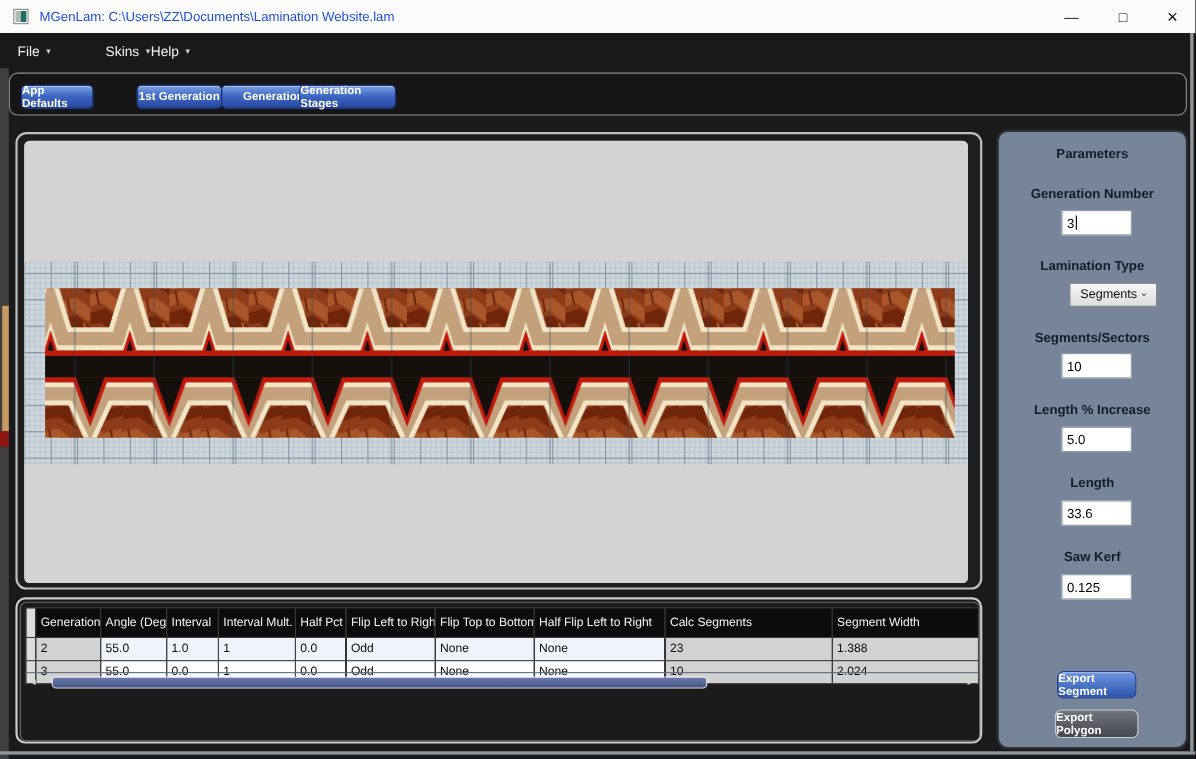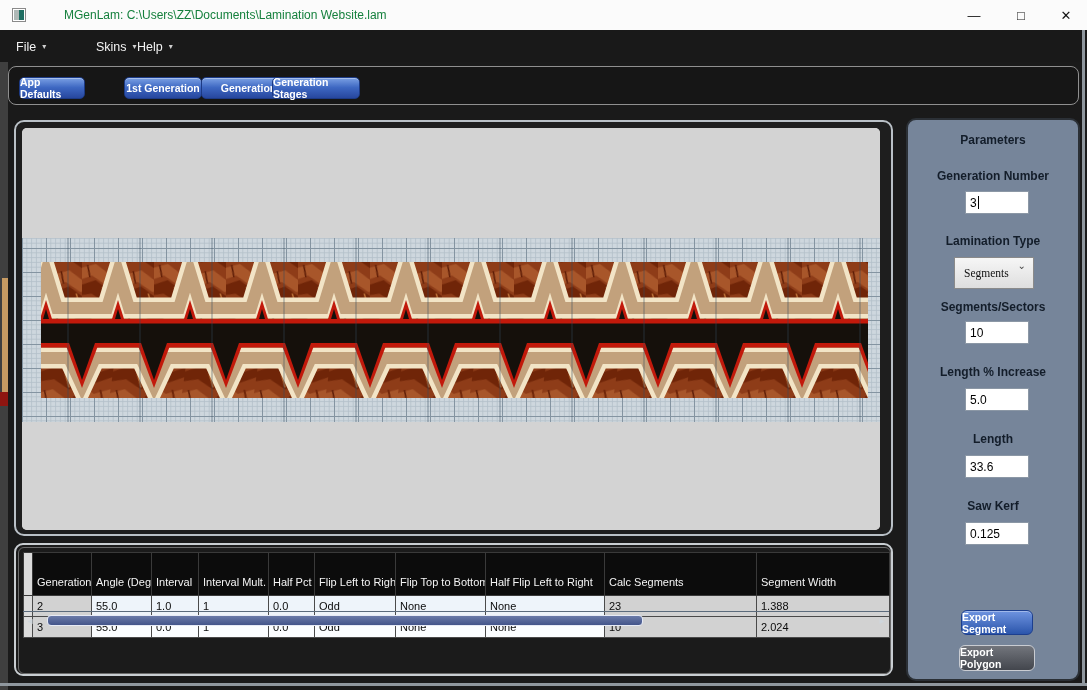--- a/index.html
+++ b/index.html
@@ -5,21 +5,21 @@
   html,body{margin:0;padding:0;background:#000;}
   .stage{position:relative;width:1087px;height:690px;background:#1a1a1a;overflow:hidden;
          font-family:"Liberation Sans",sans-serif;-webkit-font-smoothing:antialiased;}
   .abs{position:absolute;}
 
   
   .titlebar{left:0;top:0;width:1087px;height:30px;background:#fbfbfb;border-bottom:1px solid #e3e3e3;}
   .app-icon{left:12px;top:8px;width:14px;height:14px;background:#fff;border:1px solid #8a8a8a;box-sizing:border-box;}
   .app-icon .half-l{position:absolute;left:1px;top:1px;width:5px;height:10px;background:#aeb8b6;}
   .app-icon .half-r{position:absolute;left:6px;top:1px;width:5px;height:10px;background:#1f6e62;}
-  .win-title{left:36px;top:8px;font-size:12px;color:#15803d;white-space:nowrap;margin-left:28px;}
+  .win-title{left:36px;top:8px;font-size:12px;color:#1d4ed8;white-space:nowrap;}
   .win-btn{top:0;width:34px;height:30px;display:flex;align-items:center;justify-content:center;
            font-size:13px;color:#111;cursor:default;}
 
   
   .menubar{left:0;top:30px;width:1087px;height:32px;background:#191919;}
   .menu-item{position:absolute;top:7px;height:20px;display:flex;align-items:center;gap:6px;
              color:#f2f2f2;font-size:12.5px;}
   .menu-caret{font-size:8px;color:#cfcfcf;line-height:1;}
 
   
@@ -34,41 +34,41 @@
                  border:2px solid #b9c0c6;border-radius:10px;box-sizing:border-box;}
   .preview-inner{position:absolute;left:6px;top:6px;width:858px;height:402px;background:#d3d3d3;border-radius:5px;overflow:hidden;}
 
   
   .table-frame{left:14px;top:543px;width:879px;height:133px;background:#1b1b1b;
                border:2px solid #c9ced2;border-radius:9px;box-sizing:border-box;}
   .table-frame-inner{position:absolute;left:2px;top:2px;width:871px;height:125px;border:1px solid #6b6b6b;border-radius:6px;}
   .lamtable{position:absolute;left:7px;top:7px;border-collapse:collapse;table-layout:fixed;width:866px;
             font-size:11px;color:#0b0b0b;}
   .lamtable th{background:#0c0c0c;color:#f4f4f4;font-weight:400;font-size:11px;text-align:left;
-               padding:16px 0 0 4px;height:26px;border:1px solid #3a3a3a;overflow:hidden;white-space:nowrap;}
+               padding:0 0 0 4px;height:26px;border:1px solid #3a3a3a;overflow:hidden;white-space:nowrap;}
   .lamtable td{height:20px;padding:0 0 0 4px;border:1px solid #4a4a4a;overflow:hidden;white-space:nowrap;}
   .lamtable .gut{background:#dcdcdc;padding:0;}
   .lamtable tr.r0 td.w{background:#eef4fa;}
   .lamtable tr.r1 td.w{background:#fbfdff;}
   .lamtable td.g{background:#d2d2d2;}
   .hscroll{position:absolute;left:7px;top:66px;width:866px;height:18px;border-top:1px solid #5b6b7c;}
   .hs-arrow{position:absolute;top:3px;width:10px;height:12px;color:#cfd6dc;font-size:10px;line-height:12px;text-align:center;}
   .hs-thumb{position:absolute;left:24px;top:3px;width:596px;height:11px;border-radius:4px;
             background:linear-gradient(180deg,#6a7aa8,#44558a);border:1px solid #e6eaf5;box-sizing:border-box;}
 
   
   .params{left:906px;top:118px;width:174px;height:563px;background:#76859a;border:2px solid #2b3036;
           border-radius:10px;box-sizing:border-box;padding-left:40px;}
   .p-label{position:absolute;left:0;width:170px;text-align:center;font-size:12px;font-weight:700;color:#131d2a;}
   .p-input{position:absolute;left:57px;width:58px;height:21px;background:#fff;border:1px solid #8b97a5;
            font-size:12px;color:#000;display:flex;align-items:center;padding-left:4px;box-sizing:content-box;}
   .caret-bar{display:inline-block;width:1px;height:13px;background:#000;margin-left:1px;}
-  .p-select{position:absolute;left:46px;width:80px;height:32px;background:linear-gradient(180deg,#f6f6f6,#dedede);
+  .p-select{position:absolute;left:64px;width:80px;height:22px;background:linear-gradient(180deg,#f6f6f6,#dedede);
             border:1px solid #8a8a8a;font-size:11.5px;color:#111;display:flex;align-items:center;
-            padding-left:9px;box-sizing:border-box;font-family:Liberation Serif, serif;}
+            padding-left:9px;box-sizing:border-box;}
   .p-select .chev{position:absolute;right:7px;top:2px;font-size:10px;color:#444;}
   .p-btn{position:absolute;border-radius:6px;color:#fff;font-size:10.5px;font-weight:700;
          display:flex;align-items:center;justify-content:center;}
   .p-btn.blue{left:53px;top:490px;width:70px;height:23px;border:1px solid #1d3f8e;
               background:linear-gradient(180deg,#6f94e0,#2b55ab);box-shadow:inset 0 1px 0 rgba(255,255,255,.35);}
   .p-btn.gray{left:51px;top:525px;width:74px;height:24px;border:1px solid #c9ccd2;
               background:linear-gradient(180deg,#72757c,#43464d);}
 
   
   .left-strip{left:0;top:10px;width:8px;height:680px;background:#3f3f3f;}

